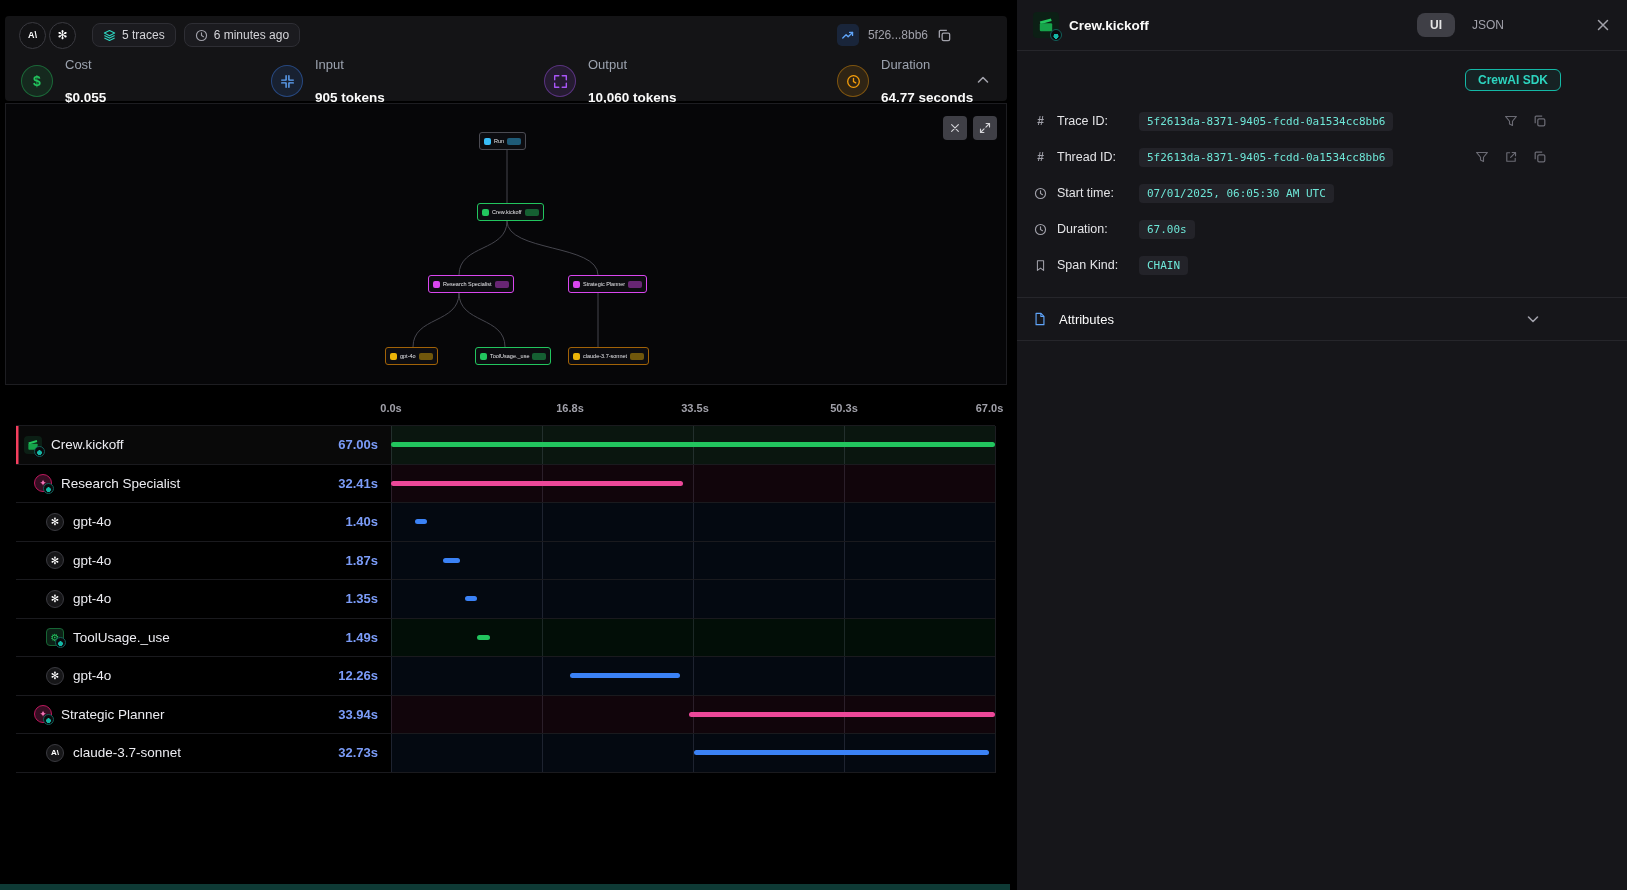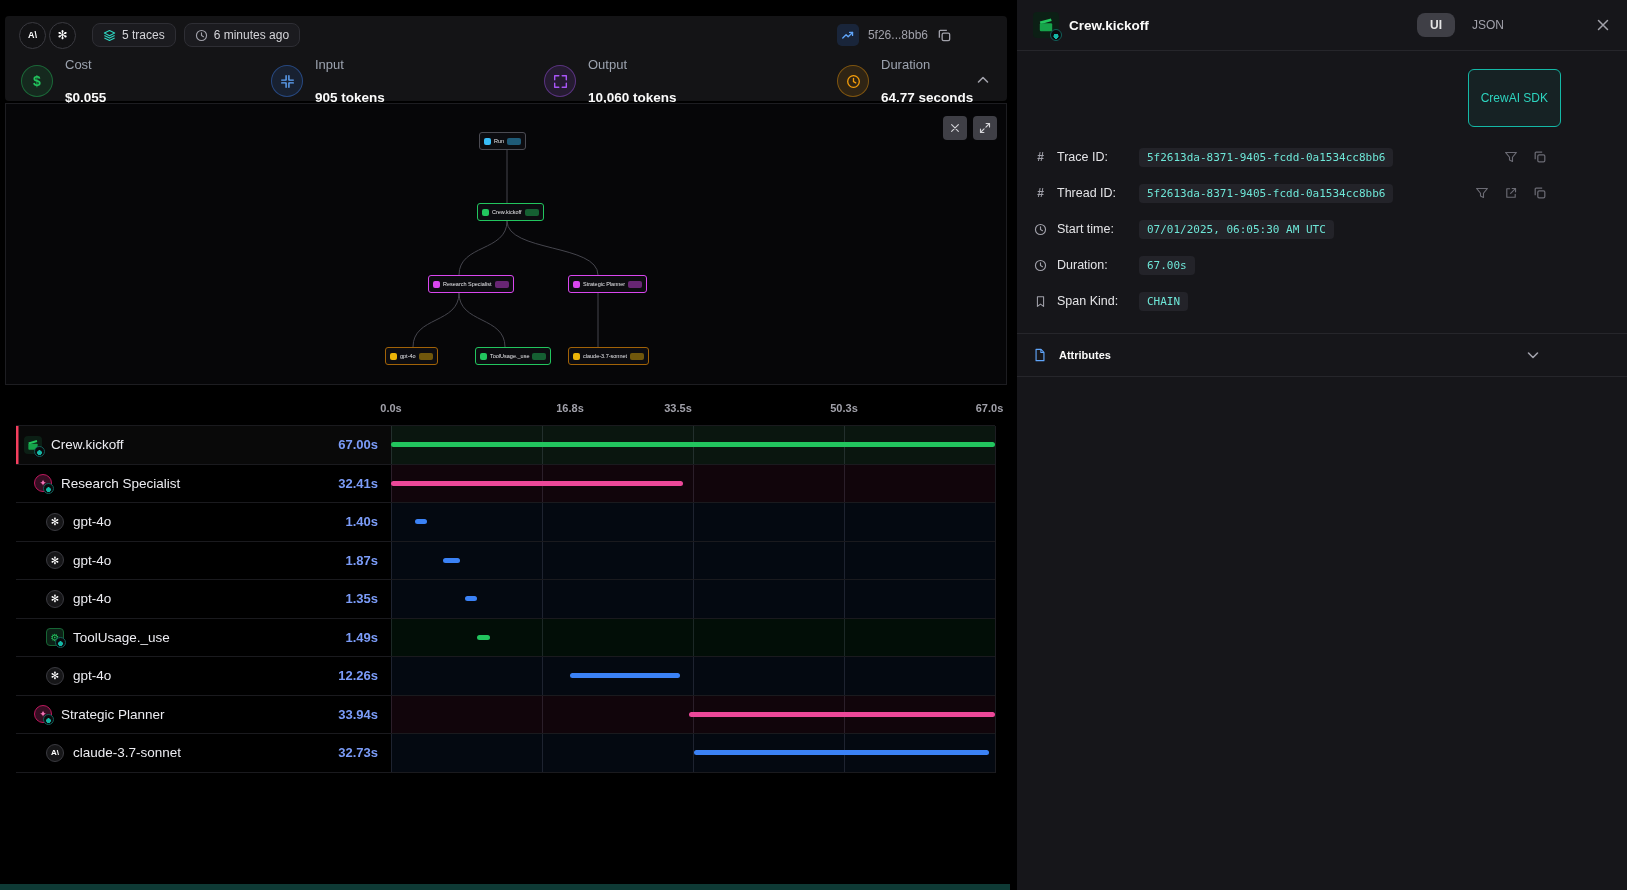--- a/index.html
+++ b/index.html
@@ -92,37 +92,37 @@
   #sb-icon .ri svg{width:16px;height:16px}
   #sb-icon .aops{width:10px;height:10px;}
   .sb-title{font-size:13.5px;font-weight:700;color:#fafafa;}
   .sb-tabs{margin-left:auto;display:flex;align-items:center;gap:4px;}
   .tab{font-size:12px;color:#a1a1aa;padding:5px 13px;border-radius:8px;cursor:pointer;}
   .tab.active{background:#3f3f46;color:#e5e5e5;font-weight:600;}
   .sb-close{margin-left:68px;width:16px;height:16px;color:#a1a1aa;cursor:pointer;}
 
   .sdk-row{display:flex;justify-content:flex-end;padding:18px 66px 10px 20px;}
   .sdk-badge{border:1px solid #14b8a6;color:#2dd4bf;background:rgba(20,184,166,.08);
-             padding:21px 12px;border-radius:6px;font-size:12px;font-weight:400;}
+             padding:3px 12px;border-radius:6px;font-size:12px;font-weight:700;}
   .fields{padding:2px 80px 10px 16px;}
   .field{display:flex;align-items:center;min-height:36px;gap:9px;}
   .ficon{width:15px;display:flex;justify-content:center;color:#a1a1aa;}
   .ficon svg{width:13px;height:13px}
   .hash-glyph{font-size:12px;font-weight:600;}
   .flabel{width:73px;font-size:12.5px;color:#e4e4e7;flex:0 0 auto;}
   .fvalue{font-family:"DejaVu Sans Mono",monospace;font-size:11px;color:#6ee7d8;background:#232329;
           padding:3px 8px;border-radius:4px;cursor:pointer;}
   .factions{margin-left:auto;display:flex;gap:15px;color:#6b6b74;}
   .faction{cursor:pointer}
   .faction svg{width:14px;height:14px}
   .attr-row{display:flex;align-items:center;gap:10px;padding:13px 86px 13px 16px;margin-top:4px;
             border-top:1px solid #26262b;border-bottom:1px solid #26262b;cursor:pointer;}
   .attr-ico{width:16px;color:#60a5fa;}
   .attr-ico svg{width:14px;height:14px}
-  .attr-label{font-size:11px;font-weight:700;color:#fafafa;}
+  .attr-label{font-size:13px;font-weight:400;color:#fafafa;}
   .attr-chevron{margin-left:auto;width:16px;height:16px;color:#a1a1aa;}
 </style>
 </head>
 <body>
 
 <div class="topcard">
   <div class="header-row">
     <span class="avatar av-anthropic">A\</span>
     <span class="avatar av-openai">✻</span>
     <span class="chip">
@@ -280,21 +280,21 @@
           <path d="M2 14l4.8-4.8"></path>
         </svg>
       </button>
   </div>
 </div>
 
 <div class="timeline">
   <div class="ticks" id="ticks">
       <span class="tick" style="left: 375px;">0.0s</span>
       <span class="tick" style="left: 554px;">16.8s</span>
-      <span class="tick" style="left: 662px;">33.5s</span>
+      <span class="tick" style="left: 679px;">33.5s</span>
       <span class="tick" style="left: 828px;">50.3s</span>
       <span class="tick" style="left: 979px; transform: translateX(-70%);">67.0s</span>
     </div>
   <div class="rows" id="rows">
       <div class="gridline" style="left: 375px;"></div>
       <div class="gridline" style="left: 526px;"></div>
       <div class="gridline" style="left: 677px;"></div>
       <div class="gridline" style="left: 828px;"></div>
       <div class="gridline" style="left: 979px;"></div>
       <div class="trow selected">

